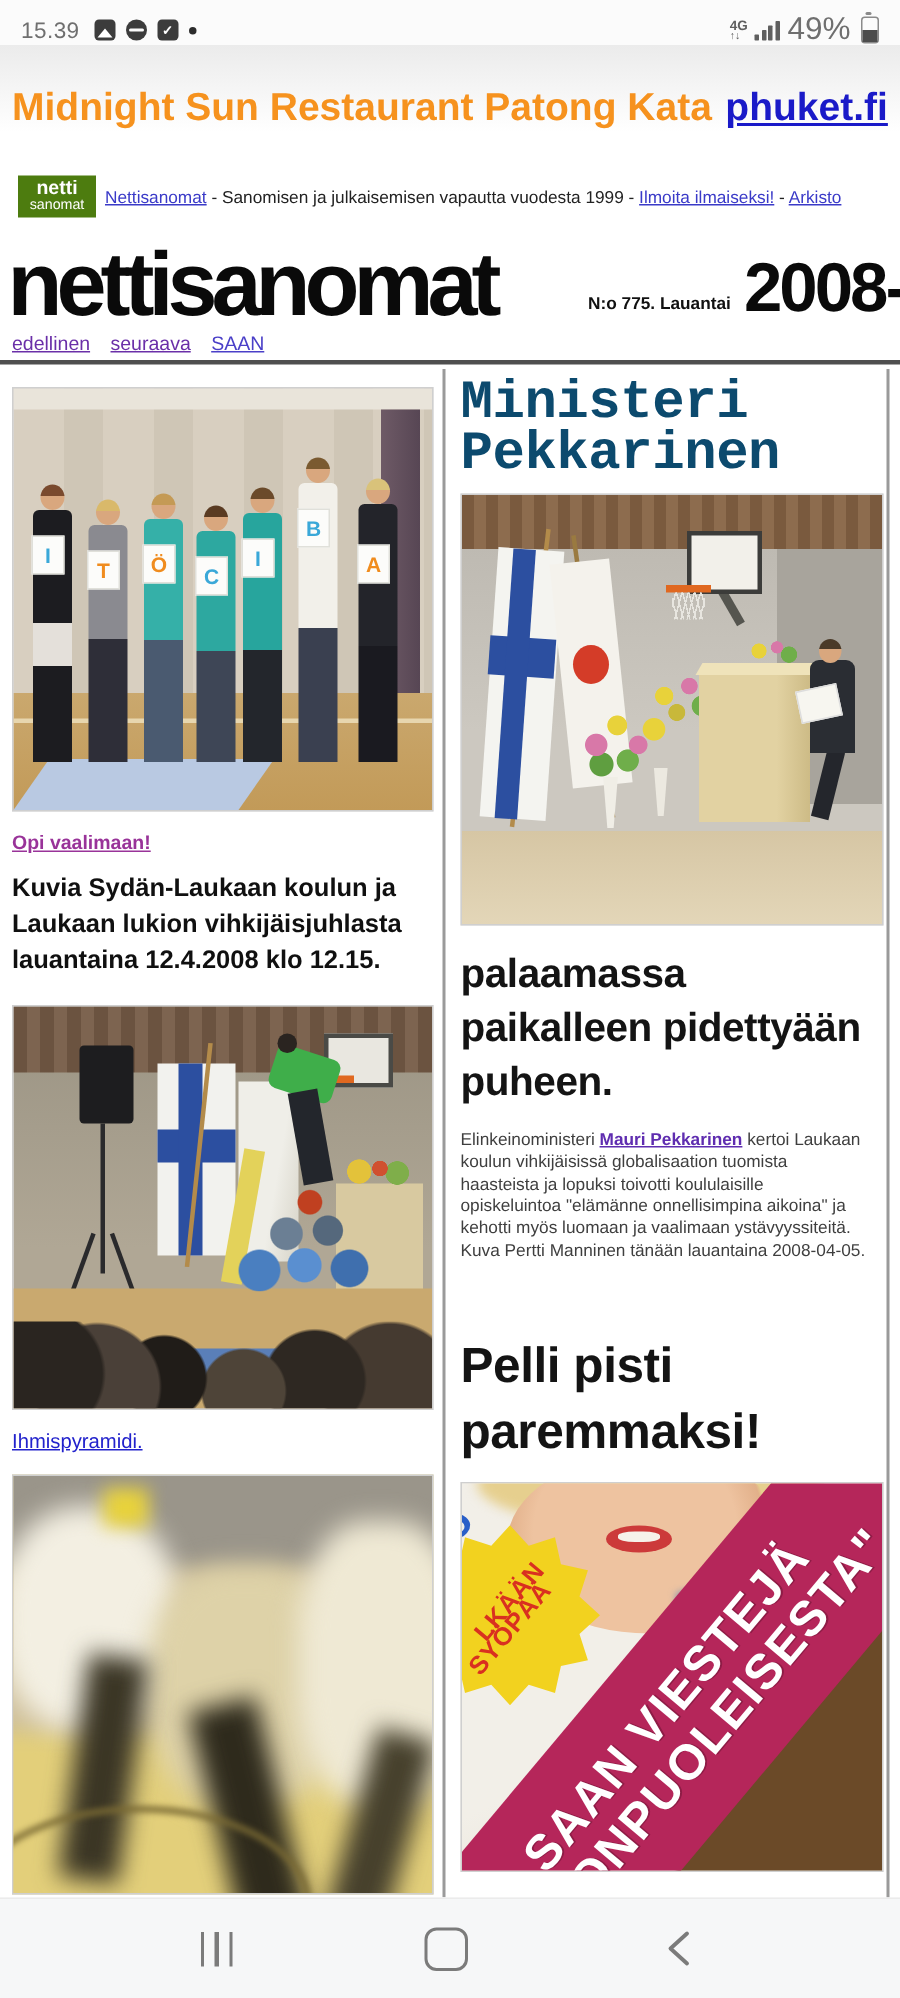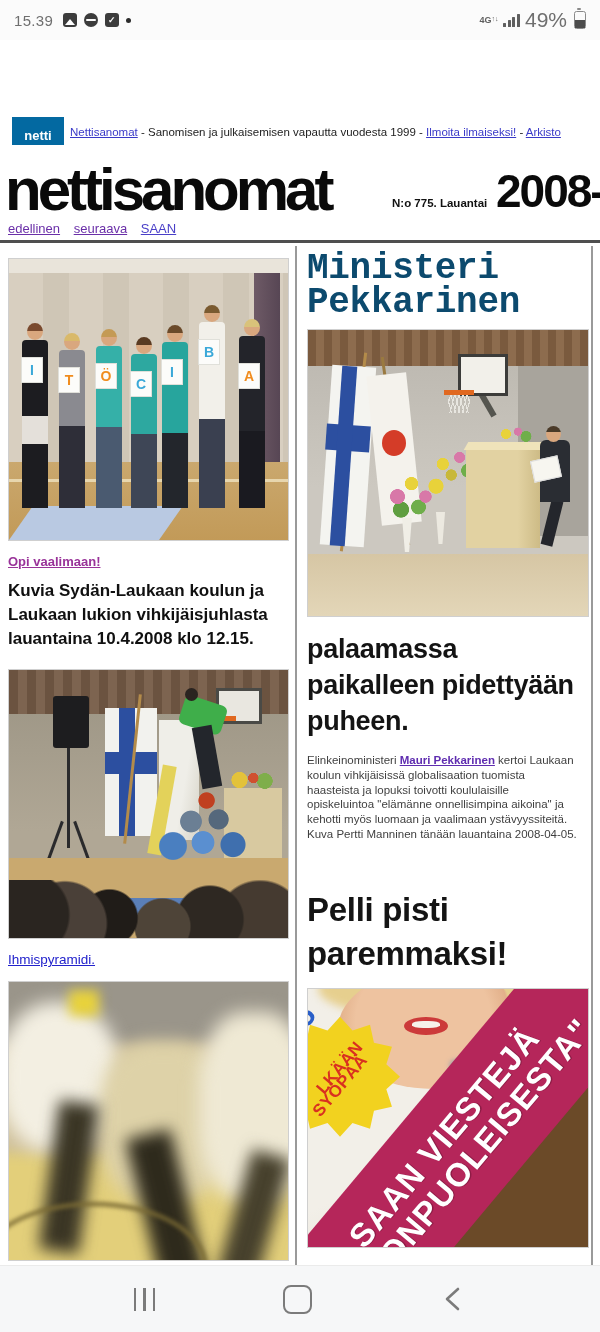--- a/index.html
+++ b/index.html
@@ -12,41 +12,41 @@
   .sb-time{font-size:15px;letter-spacing:.3px;}
   .sb-icons{display:flex;align-items:center;gap:7px;margin-left:10px;}
   .sb-ic{width:14px;height:14px;background:#3c3c3c;border-radius:3px;position:relative;}
   .sb-ic.round{border-radius:50%;}
   .sb-ic .white-tri{position:absolute;left:2px;bottom:2px;width:0;height:0;
     border-left:5px solid transparent;border-right:5px solid transparent;border-bottom:6px solid #fff;}
   .sb-ic .white-check{position:absolute;left:3px;top:2px;color:#fff;font-size:9px;font-weight:bold;}
   .sb-ic .ball-line{position:absolute;left:2px;top:6px;width:10px;height:2px;background:#fbfbfb;border-radius:2px;}
   .sb-dot{width:5px;height:5px;background:#2c2c2c;border-radius:50%;}
   .sb-right{margin-left:auto;display:flex;align-items:center;gap:5px;}
-  .sb-4g{display:flex;flex-direction:row;align-items:flex-start;line-height:1;color:#5f5f5f;}
+  .sb-4g{display:flex;flex-direction:column;align-items:flex-start;line-height:1;color:#5f5f5f;}
   .sb-4g .g{font-size:9px;font-weight:bold;}
   .sb-4g .arr{font-size:7px;margin-top:-1px;}
   .sb-bars{display:flex;align-items:flex-end;gap:1.5px;height:13px;}
   .sb-bars i{display:block;width:3px;background:#5f5f5f;border-radius:.5px;}
   .sb-pct{font-size:21px;color:#6f6f6f;}
   .sb-batt{width:10px;height:16px;border:1.5px solid #8a8a8a;border-radius:2.5px;position:relative;margin-left:2px;}
   .sb-batt::before{content:"";position:absolute;top:-4px;left:2px;width:4px;height:2px;background:#8a8a8a;border-radius:1px;}
   .sb-batt i{position:absolute;bottom:0;left:0;right:0;height:8px;background:#4c4c4c;}
 
   
   .ad{position:absolute;top:30px;left:0;width:600px;height:83px;
     background:linear-gradient(#ebebeb,#ffffff 70%);display:flex;align-items:center;
     padding-left:8px;box-sizing:border-box;white-space:nowrap;overflow:hidden;}
   .ad-headline{font-size:26px;font-weight:bold;color:#f6921e;}
   .ad-link{font-size:26px;font-weight:bold;color:#1a1ac8;text-decoration:underline;margin-left:9px;}
 
   
   .tagrow{position:absolute;top:113px;left:0;width:600px;height:48px;white-space:nowrap;overflow:hidden;}
-  .logo{position:absolute;top:4px;left:12px;width:52px;height:28px;background:#0369a1;
-    color:#fff;text-align:center;line-height:1;padding-top:12px;box-sizing:border-box;}
+  .logo{position:absolute;top:4px;left:12px;width:52px;height:28px;background:#4d7c0f;
+    color:#fff;text-align:center;line-height:1;padding-top:1px;box-sizing:border-box;}
   .logo .l1{font-size:13px;font-weight:bold;display:block;}
   .logo .l2{font-size:9.5px;display:block;margin-top:1px;}
   .tagline{position:absolute;left:70px;top:13px;font-size:11.5px;color:#222;}
   .tagline a,.taglink{color:#3a3ac8;text-decoration:underline;cursor:pointer;}
 
   
   .masthead{position:absolute;top:161px;left:0;width:600px;height:60px;overflow:hidden;}
   .mh-title{position:absolute;left:5px;top:-6px;font-size:60px;font-weight:bold;letter-spacing:-4px;color:#0a0a0a;}
   .mh-issue{position:absolute;left:392px;top:36px;font-size:11.5px;font-weight:bold;color:#111;white-space:nowrap;}
   .mh-date{position:absolute;left:496px;top:3px;font-size:46px;font-weight:bold;letter-spacing:-2px;color:#0a0a0a;white-space:nowrap;}
@@ -259,20 +259,25 @@
           <i style="height:10px"></i>
           <i style="height:13px"></i>
       </span>
       <span class="sb-pct">49%</span>
       <span class="sb-batt">
           <i></i>
         </span>
     </span>
   </div>
 
+  <div class="ad">
+    <span class="ad-headline">Midnight Sun Restaurant Patong Kata</span>
+    <span class="ad-link">phuket.fi</span>
+
+  </div>
 
   <div class="tagrow">
     <div class="logo">
       <span class="l1">netti</span>
       <span class="l2">sanomat</span>
     </div>
     <div class="tagline">
       <span class="taglink">Nettisanomat</span><span> - Sanomisen ja julkaisemisen vapautta vuodesta 1999 - </span><span class="taglink">Ilmoita ilmaiseksi!</span><span> - </span><span class="taglink">Arkisto</span>
     </div>
   </div>
@@ -332,21 +337,21 @@
         </div>
         <div class="person" style="left:225px;">
           <div class="p-head" style="background:linear-gradient(#d9c27a 0 45%,#d9a77e 45%)"></div>
           <div class="p-body" style="height:172px;background:linear-gradient(#23242a 0 55%,#1a1a20 55%)"></div>
           <div class="p-card lc-o" style="top:44px">A</div>
         </div>
       </div>
 
       <span class="cap-link">Opi vaalimaan!</span>
 
-      <div class="lead">Kuvia Sydän-Laukaan koulun ja Laukaan lukion vihkijäisjuhlasta lauantaina 10.4.2008 klo 12.15.</div>
+      <div class="lead">Kuvia Sydän-Laukaan koulun ja Laukaan lukion vihkijäisjuhlasta lauantaina 12.4.2008 klo 12.15.</div>
 
       <div class="photo ph2">
         <div class="abs wall"></div>
         <div class="abs slats"></div>
         <div class="abs speaker"></div>
         <div class="abs tripod"></div>
         <div class="abs tripod-leg"></div>
         <div class="abs tripod-leg2"></div>
         <div class="abs fin-flag"></div>
         <div class="abs fin-h"></div>

